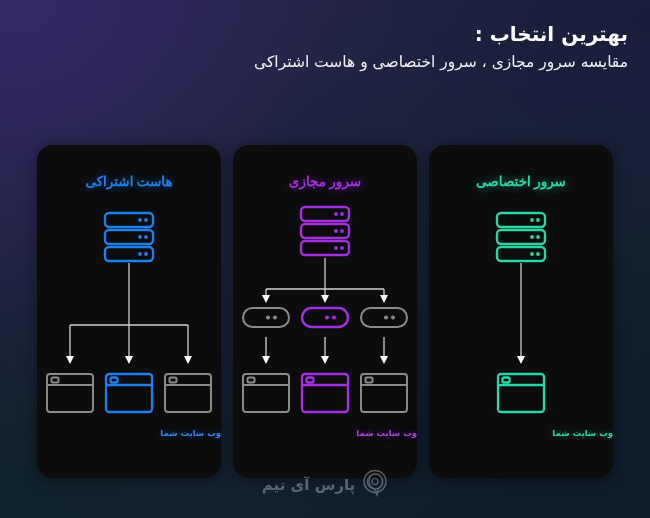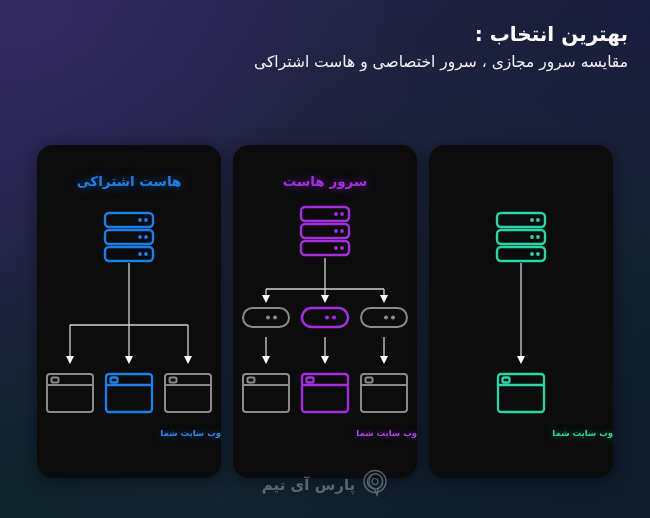--- a/index.html
+++ b/index.html
@@ -74,20 +74,21 @@
   }
   .card-title {
     position: absolute;
     top: 28px;
     left: 0;
     right: 0;
     text-align: center;
     font-size: 13.5px;
     font-weight: bold;
     direction: rtl;
+    font-family: Liberation Serif, serif;
   }
   .card-title.blue   { color: #1f7fe8; text-shadow: 0 0 10px rgba(31,127,232,0.55); }
   .card-title.purple { color: #a32fe0; text-shadow: 0 0 10px rgba(163,47,224,0.55); }
   .card-title.green  { color: #2ad6a6; text-shadow: 0 0 10px rgba(42,214,166,0.55); }
 
   .card-canvas {
     position: absolute;
     inset: 0;
   }
   .card-canvas svg {
@@ -195,21 +196,21 @@
             <path d="M0 11 L46 11"></path>
             <rect x="4.5" y="3.5" width="7" height="5" rx="1.5"></rect>
           </g>
         </svg>
       </div>
 
       <div class="website-label blue" style="top:283px;">وب سایت شما</div>
     </div>
 
     <div class="card">
-      <div class="card-title purple">سرور هاست</div>
+      <div class="card-title purple">سرور مجازی</div>
 
       <div class="card-canvas">
         <svg viewBox="0 0 184 333" xmlns="http://www.w3.org/2000/svg">
 
           <g transform="translate(68,62)" fill="none" stroke="#a32fe0" stroke-width="2.4" stroke-linecap="round" stroke-linejoin="round">
             <rect x="0" y="0" width="48" height="14" rx="4"></rect>
             <rect x="0" y="17" width="48" height="14" rx="4"></rect>
             <rect x="0" y="34" width="48" height="14" rx="4"></rect>
             <circle cx="35" cy="7" r="1.9" fill="#a32fe0" stroke="none"></circle>
             <circle cx="41" cy="7" r="1.9" fill="#a32fe0" stroke="none"></circle>
@@ -273,20 +274,21 @@
             <path d="M0 11 L46 11"></path>
             <rect x="4.5" y="3.5" width="7" height="5" rx="1.5"></rect>
           </g>
         </svg>
       </div>
 
       <div class="website-label purple" style="top:283px;">وب سایت شما</div>
     </div>
 
     <div class="card">
+      <div class="card-title green">سرور اختصاصی</div>
 
       <div class="card-canvas">
         <svg viewBox="0 0 184 333" xmlns="http://www.w3.org/2000/svg">
 
           <g transform="translate(68,68)" fill="none" stroke="#2ad6a6" stroke-width="2.4" stroke-linecap="round" stroke-linejoin="round">
             <rect x="0" y="0" width="48" height="14" rx="4"></rect>
             <rect x="0" y="17" width="48" height="14" rx="4"></rect>
             <rect x="0" y="34" width="48" height="14" rx="4"></rect>
             <circle cx="35" cy="7" r="1.9" fill="#2ad6a6" stroke="none"></circle>
             <circle cx="41" cy="7" r="1.9" fill="#2ad6a6" stroke="none"></circle>

